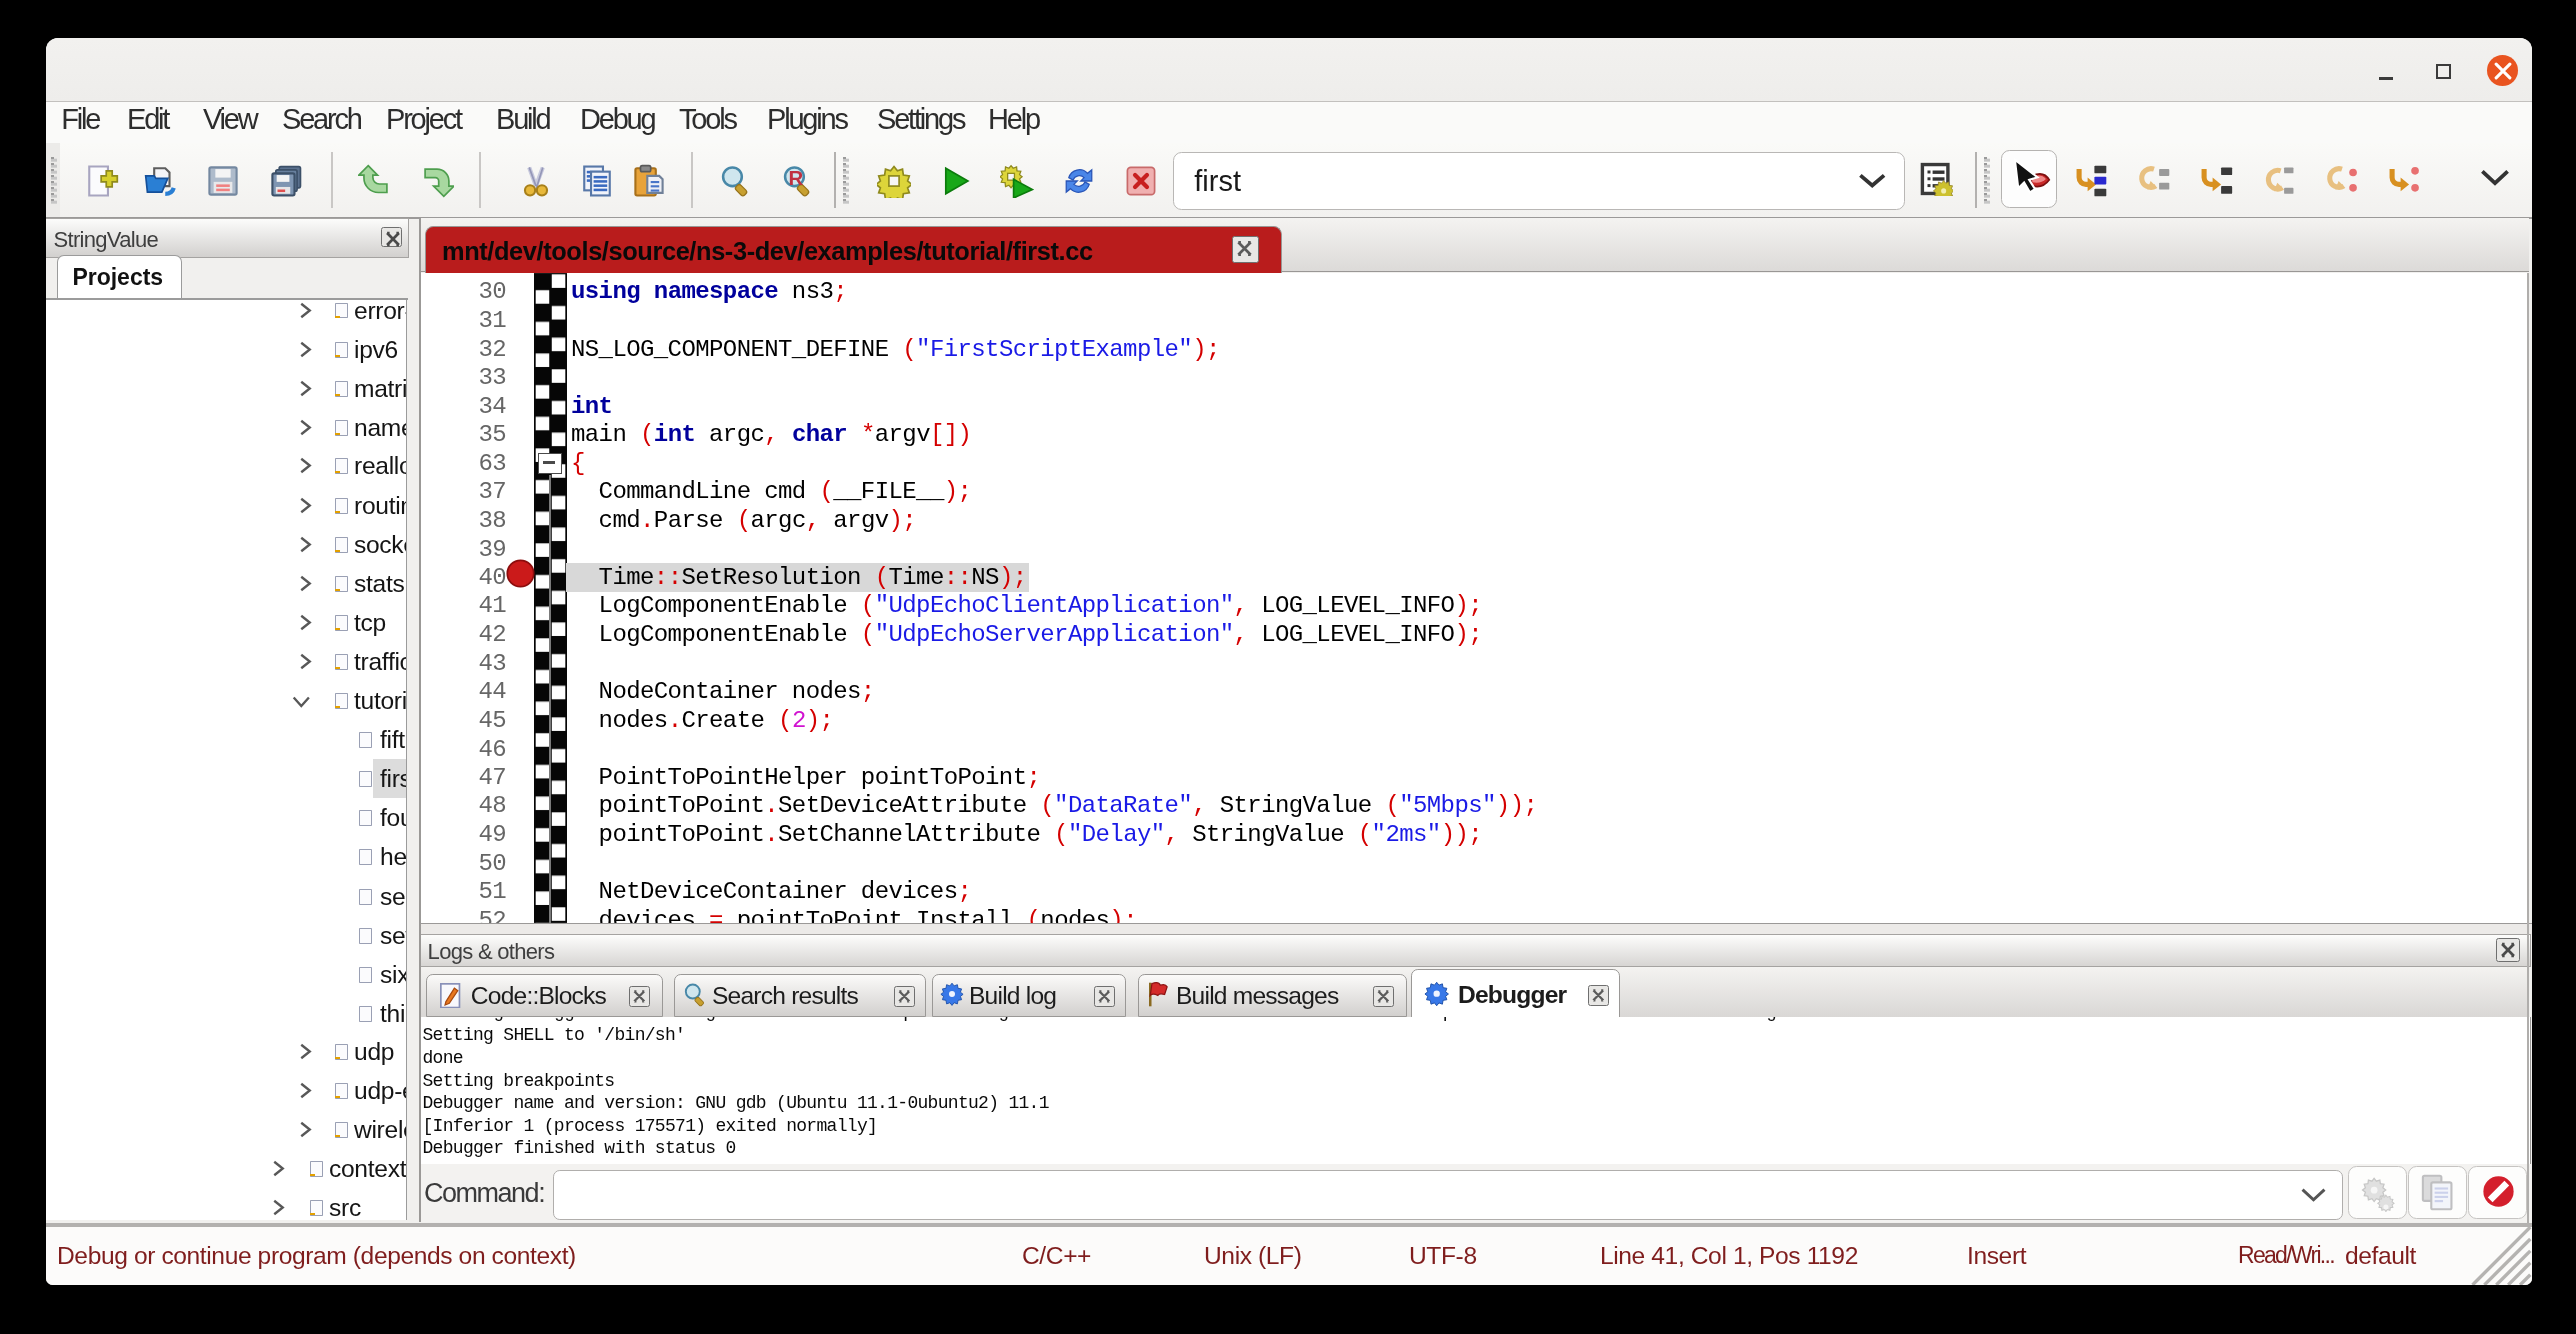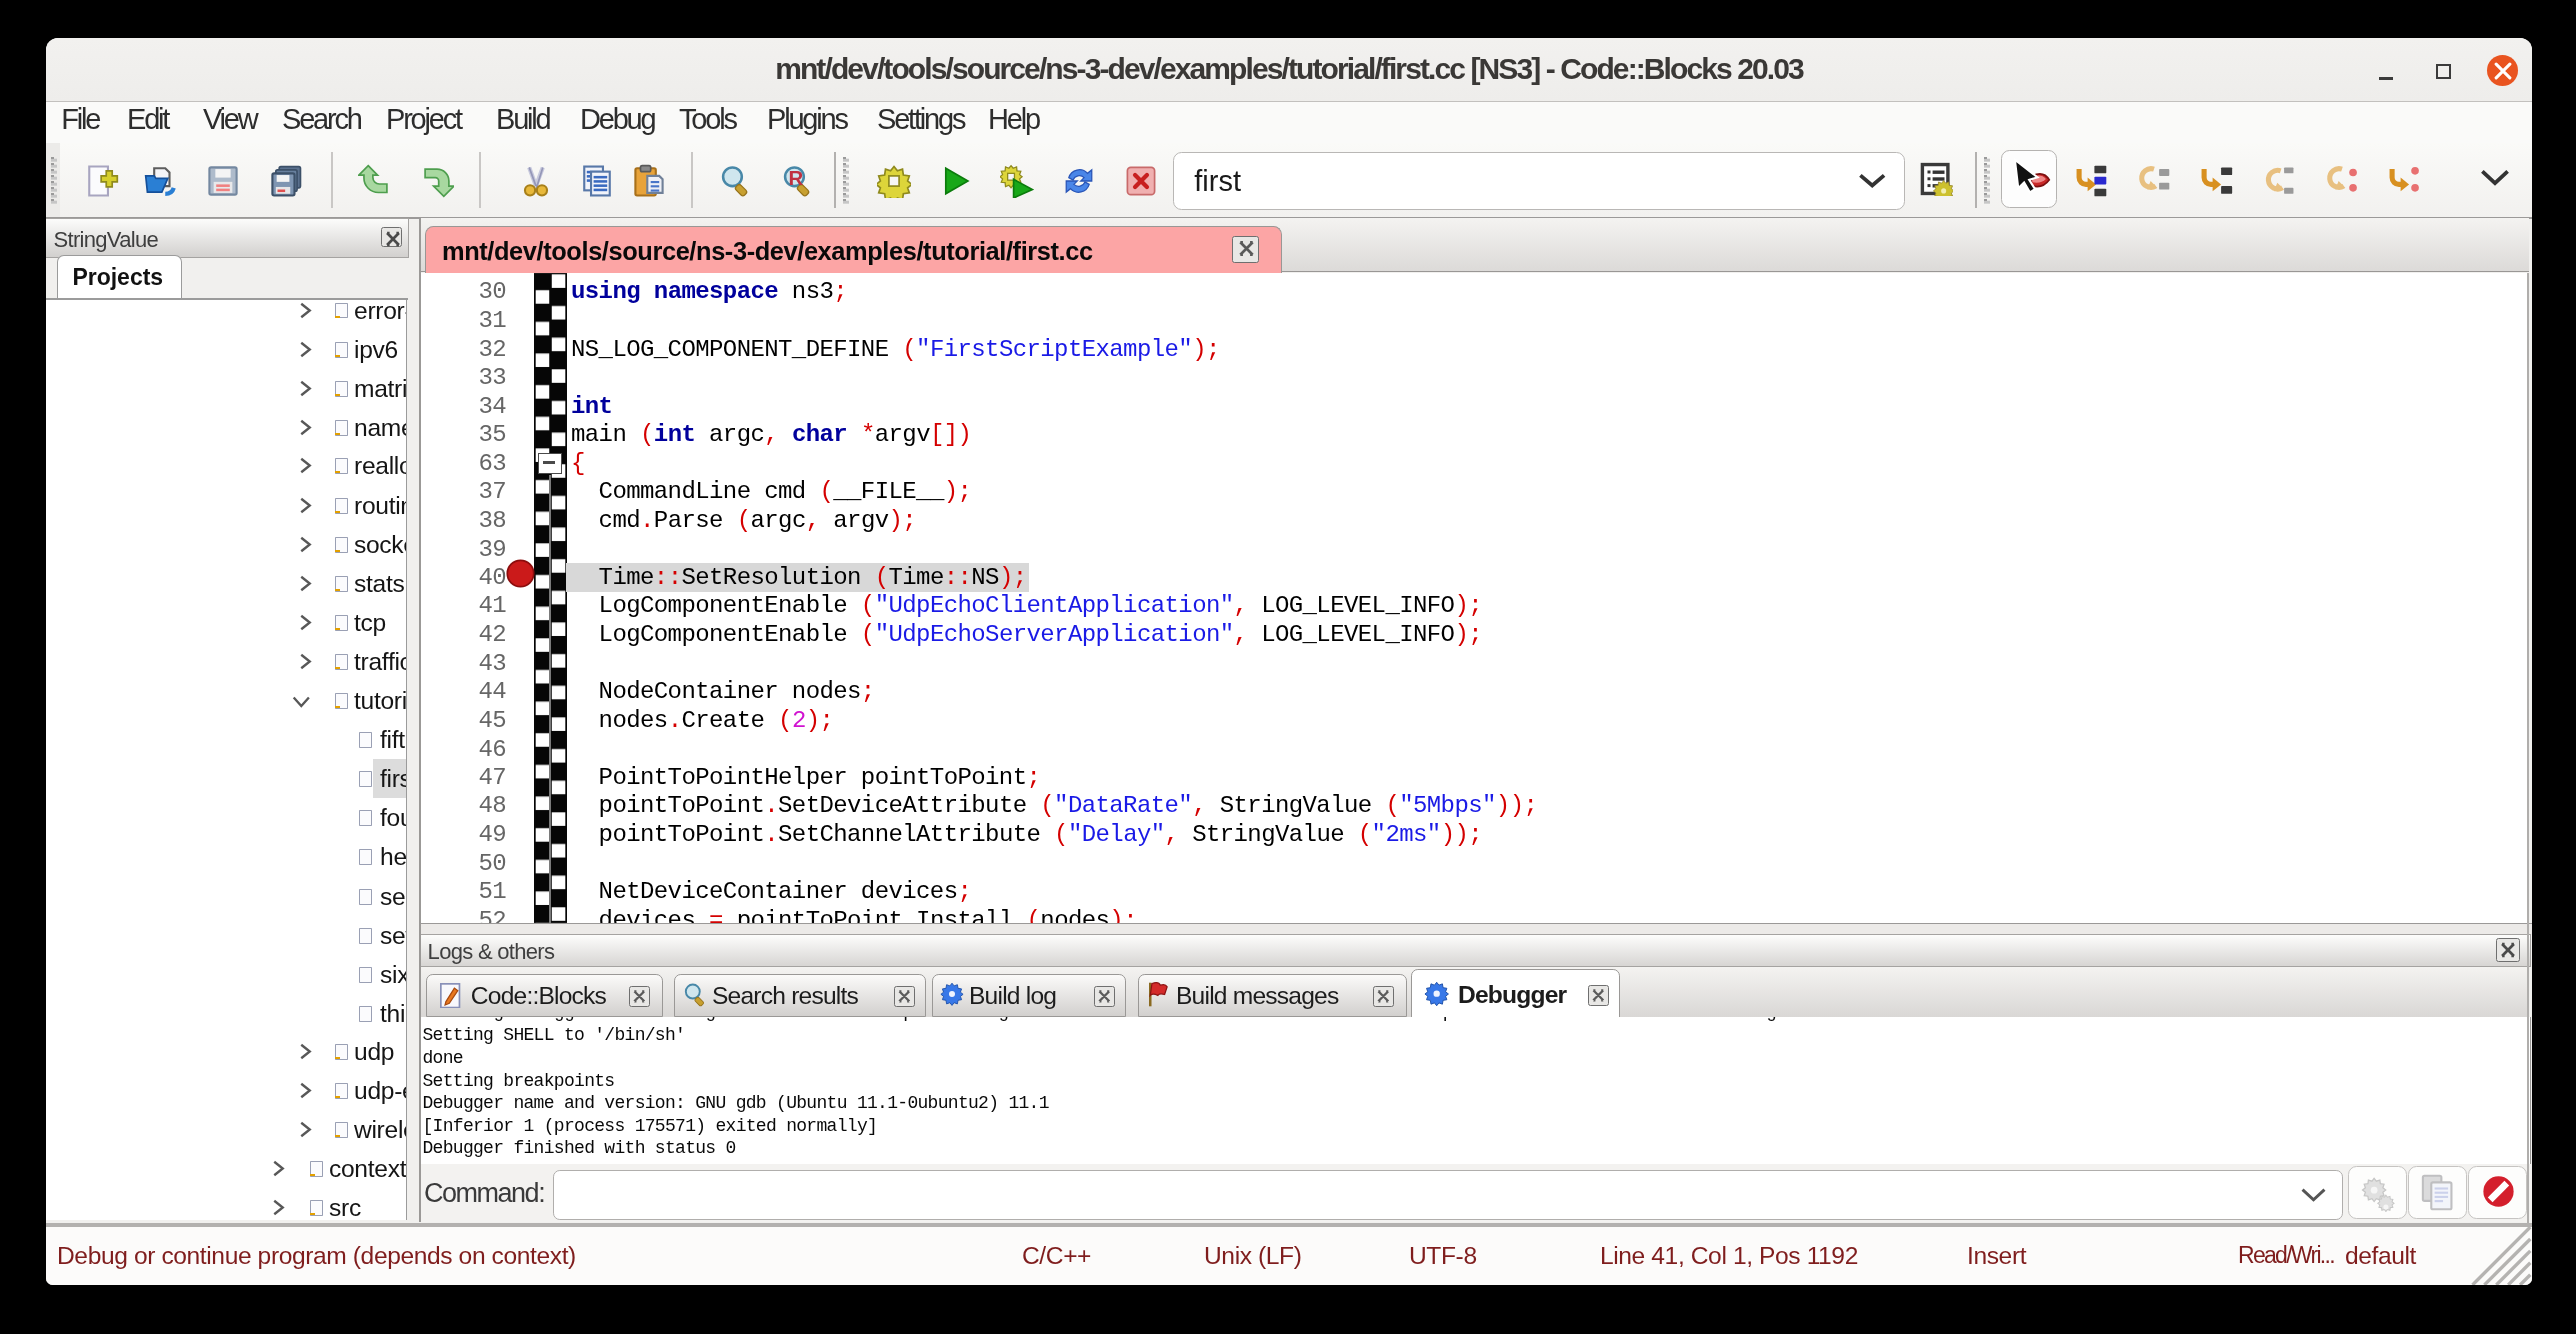--- a/index.html
+++ b/index.html
@@ -34,21 +34,21 @@
 #ptab span{position:absolute;left:14.4px;top:7.6px;font-weight:bold;font-size:23px;color:#111;}
 #treeline{left:0;top:260px;width:362px;height:1.7px;background:#9b9b9b;}
 #tree{left:0;top:262px;width:360px;height:920px;background:#fff;border-right:1.7px solid #9b9b9b;overflow:hidden;}
 .trow{position:absolute;left:0;width:360px;height:39px;font-size:24.6px;letter-spacing:-0.3px;color:#151515;}
 .trow .lbl{position:absolute;top:6px;white-space:nowrap;}
 .tchev{position:absolute;top:11px;}
 .ficon{position:absolute;top:12px;width:11px;height:13.5px;background:#fbfbfd;border:1.7px solid #9aa0b4;border-radius:0.8px;}
 .ficon i{position:absolute;left:-0.8px;bottom:-0.8px;width:5.1px;height:2.5px;background:#e3a000;}
 
 #edstrip{left:373px;top:180px;width:2110px;height:53px;background:linear-gradient(180deg,#f4f3f1,#dcdad8);border-bottom:1.7px solid #999795;}
-#edtab{left:379px;top:188px;width:855px;height:47px;background:#fca5a5;border:1.7px solid #999795;border-bottom:none;border-radius:8.5px 8.5px 0 0;text-align:right;}
+#edtab{left:379px;top:188px;width:855px;height:47px;background:#b91c1c;border:1.7px solid #999795;border-bottom:none;border-radius:8.5px 8.5px 0 0;}
 #edtab span{position:absolute;left:16px;top:10.2px;font-weight:bold;font-size:25.4px;letter-spacing:-0.4px;color:#0a0a0a;white-space:nowrap;}
 #edbody{left:373px;top:235px;width:2110px;height:650px;background:#fff;overflow:hidden;}
 .lnum{position:absolute;width:87px;text-align:right;font-family:"Liberation Mono",monospace;font-size:24px;letter-spacing:-0.6px;color:#666;height:29px;line-height:29px;}
 #strip{left:115px;top:0;width:33px;height:650px;}
 .cl{position:absolute;left:152px;height:29px;line-height:29px;font-family:"Liberation Mono",monospace;font-size:24px;letter-spacing:-0.6px;color:#000;white-space:pre;}
 .cl b{font-weight:bold;color:#00009c;}
 .r{color:#d40000;}
 .s{color:#1a1ae6;}
 .m{color:#d012d0;}
 #hl40{left:147px;width:463px;height:29px;background:#d8d8d8;}
@@ -67,21 +67,20 @@
 #cmdinput{left:134px;top:6px;width:1788px;height:48px;background:#fff;border:1.7px solid #b0aeac;border-radius:6.8px;}
 .cbtn{position:absolute;top:1.7px;width:57px;height:51px;background:#fdfdfc;border:1.7px solid #c6c4c2;border-radius:8.5px;}
 
 #bottomband{left:0;top:1185px;width:2486px;height:4.2px;background:#b3b1af;}
 #status{left:0;top:1189px;width:2486px;height:58px;background:#fcfbfa;}
 .st{position:absolute;top:16px;height:25.4px;line-height:25.4px;font-size:24.6px;letter-spacing:-0.4px;color:#7f1d1d;white-space:nowrap;}
 </style></head>
 <body>
 <div id="win">
 <div class="abs" id="titlebar"></div>
-<div class="abs" id="title">mnt/dev/tools/source/ns-3-dev/examples/tutorial/first.cc [NS3] - Code::Blocks 20.03</div>
 <div class="abs" id="btnmin"></div>
 <div class="abs" id="btnmax"></div>
 <div class="abs" id="btnclose">
       <svg style="position:absolute;left:6.8px;top:6.8px" width="18" height="18" viewBox="0 0 21 21">
         <path d="M2.5 2.5 L18.5 18.5 M18.5 2.5 L2.5 18.5" stroke="#fff" stroke-width="3.6" stroke-linecap="round"></path>
       </svg>
     </div>
 <div class="abs" id="menubar">
 <span class="mi" style="left:15.2px">File</span>
 <span class="mi" style="left:81px">Edit</span>

